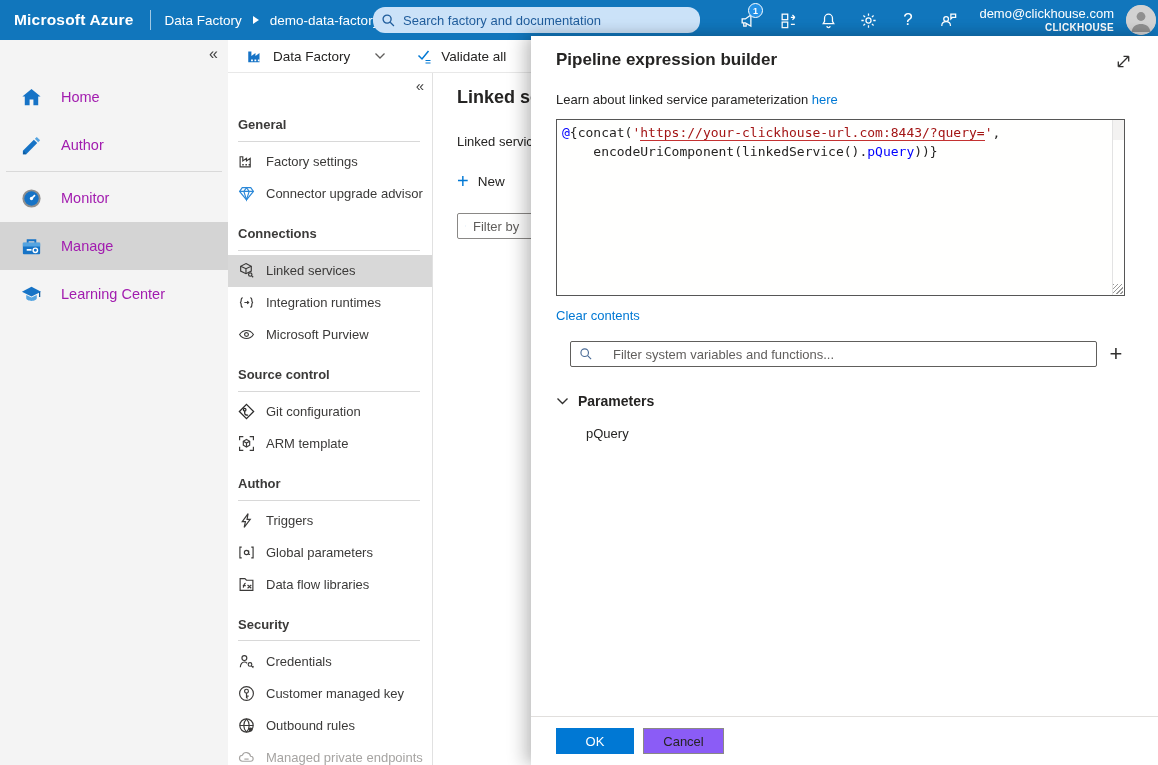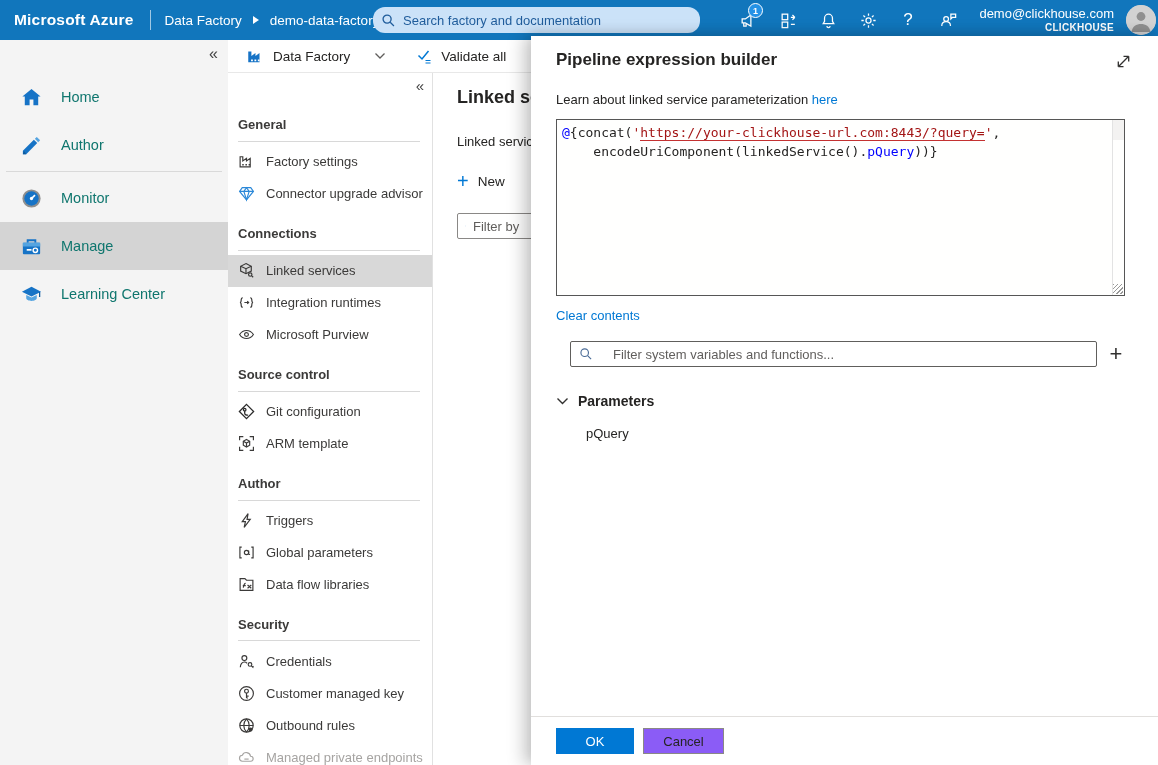--- a/index.html
+++ b/index.html
@@ -22,21 +22,21 @@
   .help-glyph { font-size:17px; color:#fff; font-weight:400; }
   .account { position:absolute; right:44px; top:0; height:40px; display:flex; flex-direction:column; align-items:flex-end; justify-content:center; line-height:1.25; }
   .account .email { font-size:13px; }
   .account .org { font-size:10px; font-weight:700; letter-spacing:.3px; }
   .avatar { position:absolute; right:2px; top:5px; width:30px; height:30px; border-radius:50%; background:#d2d2d2; overflow:hidden; cursor:pointer; }
 
   
   .leftrail { position:absolute; left:0; top:40px; width:228px; bottom:0; background:#f4f4f4; z-index:5; }
   .rail-collapse { position:absolute; top:5px; right:10px; font-size:16px; color:#444; cursor:pointer; }
   .rail-items { margin-top:33px; }
-  .rail-item { height:48px; display:flex; align-items:center; gap:18px; padding-left:20px; font-size:14.5px; color:#0f766e; cursor:pointer; }
+  .rail-item { height:48px; display:flex; align-items:center; gap:18px; padding-left:20px; font-size:14.5px; color:#a21caf; cursor:pointer; }
   .rail-item.selected { background:#d4d4d4; }
   .rail-divider { height:1px; background:#d9d9d9; margin:2px 6px; }
 
   
   .hub-toolbar { position:absolute; left:228px; top:40px; right:0; height:33px; background:#fff; border-bottom:1px solid #e8e8e8; display:flex; align-items:center; padding-left:18px; z-index:5; }
   .hub-app { display:flex; align-items:center; gap:9px; font-size:13.5px; cursor:pointer; }
   .hub-chevron { margin-left:24px; cursor:pointer; }
   .hub-validate { display:flex; align-items:center; gap:8px; margin-left:30px; font-size:13.5px; cursor:pointer; }
   .hub-share { margin-left:36px; cursor:pointer; }
 

